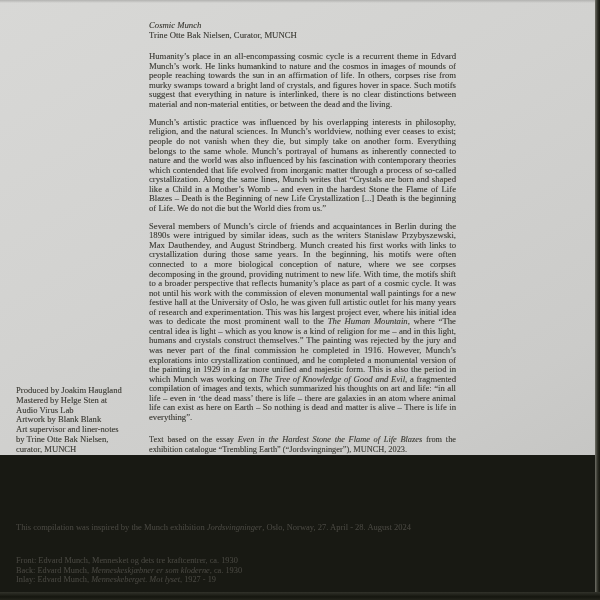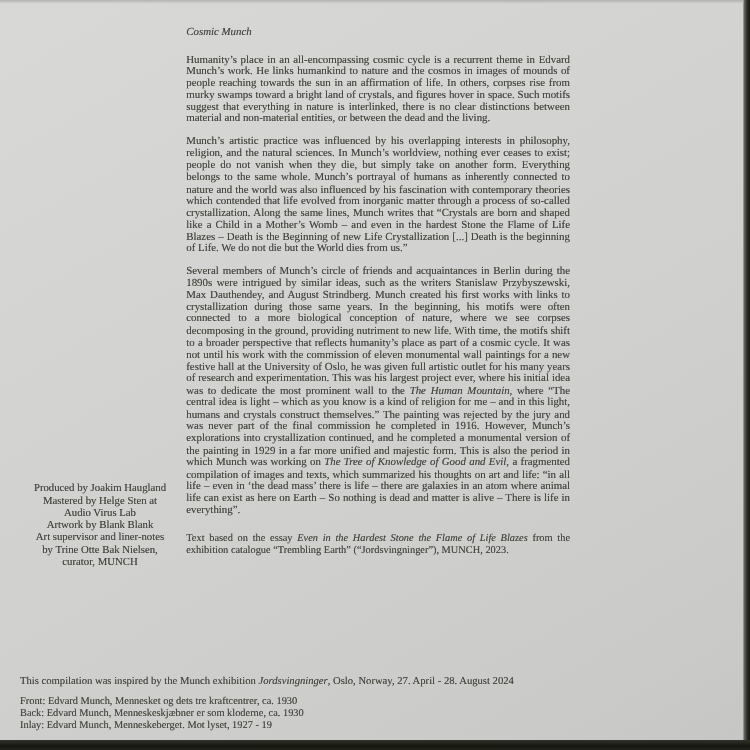--- a/index.html
+++ b/index.html
@@ -2,21 +2,21 @@
 <html><head>
 <meta charset="utf-8">
 <style>
   html,body{margin:0;padding:0;}
   body{
     width:600px;height:600px;overflow:hidden;position:relative;
     background:#181913;
     font-family:"Liberation Serif", serif;
   }
   .paper{
-    position:absolute;left:0;top:0;width:595px;height:592px;
+    position:absolute;left:0;top:0;width:595px;height:455px;
     background:linear-gradient(150deg,#d8d8d6 0%,#d2d2d0 45%,#cbcbc9 85%,#c6c6c4 100%);
     border-right:1px solid #9a9a92;
   }
   .paper::before{ 
     content:"";position:absolute;left:0;top:0;right:0;height:3px;
     background:linear-gradient(#b2b2b0,rgba(178,178,176,0));
   }
   .edge-right{
     position:absolute;top:0;right:0;width:5px;height:600px;
     background:linear-gradient(to right,#6f6f66,#2c2d25 55%,#15160f);
@@ -28,55 +28,56 @@
   .ink{color:#45443e;text-shadow:0 0 .4px rgba(64,63,56,.55);}
   .main-col{
     position:absolute;left:149px;top:21px;width:307px;
     font-size:8.7px;line-height:9.55px;
   }
   .hdr{margin:0 0 12px 0;}
   .hdr .title{font-style:italic;}
   p.essay{margin:0 0 8.5px 0;text-align:justify;}
   .footnote{margin-top:13px;font-size:8.3px;line-height:9.4px;text-align:justify;}
   .left-col{position:absolute;left:16px;width:128px;font-size:8.6px;line-height:9.8px;}
-  .credits-block{top:386px;text-align:center;}
+  .credits-block{top:386px;}
   .thanks-block{top:456px;}
   .preline{white-space:pre-line;}
-  .footer-inspired{position:absolute;left:16px;top:539px;font-size:8.5px;}
+  .footer-inspired{position:absolute;left:16px;top:522px;font-size:8.5px;}
   .footer-works{position:absolute;left:16px;top:556px;font-size:8.3px;line-height:9.6px;}
   .footer-works div{margin:0;}
 </style>
 </head>
 <body>
 
 <div class="paper">
 
   <div class="main-col ink">
     <div class="hdr">
       <div class="title">Cosmic Munch</div>
+      <div>Trine Otte Bak Nielsen, Curator, MUNCH</div>
     </div>
     <p class="essay"><span>Humanity’s place in an all-encompassing cosmic cycle is a recurrent theme in Edvard Munch’s work. He links humankind to nature and the cosmos in images of mounds of people reaching towards the sun in an affirmation of life. In others, corpses rise from murky swamps toward a bright land of crystals, and figures hover in space. Such motifs suggest that everything in nature is interlinked, there is no clear distinctions between material and non-material entities, or between the dead and the living.</span></p>
     <p class="essay"><span>Munch’s artistic practice was influenced by his overlapping interests in philosophy, religion, and the natural sciences. In Munch’s worldview, nothing ever ceases to exist; people do not vanish when they die, but simply take on another form. Everything belongs to the same whole. Munch’s portrayal of humans as inherently connected to nature and the world was also influenced by his fascination with contemporary theories which contended that life evolved from inorganic matter through a process of so-called crystallization. Along the same lines, Munch writes that “Crystals are born and shaped like a Child in a Mother’s Womb – and even in the hardest Stone the Flame of Life Blazes – Death is the Beginning of new Life Crystallization [...] Death is the beginning of Life. We do not die but the World dies from us.”</span></p>
     <p class="essay"><span>Several members of Munch’s circle of friends and acquaintances in Berlin during the 1890s were intrigued by similar ideas, such as the writers Stanislaw Przybyszewski, Max Dauthendey, and August Strindberg. Munch created his first works with links to crystallization during those same years. In the beginning, his motifs were often connected to a more biological conception of nature, where we see corpses decomposing in the ground, providing nutriment to new life. With time, the motifs shift to a broader perspective that reflects humanity’s place as part of a cosmic cycle. It was not until his work with the commission of eleven monumental wall paintings for a new festive hall at the University of Oslo, he was given full artistic outlet for his many years of research and experimentation. This was his largest project ever, where his initial idea was to dedicate the most prominent wall to the </span><span style="font-style: italic;">The Human Mountain</span><span>, where “The central idea is light – which as you know is a kind of religion for me – and in this light, humans and crystals construct themselves.” The painting was rejected by the jury and was never part of the final commission he completed in 1916. However, Munch’s explorations into crystallization continued, and he completed a monumental version of the painting in 1929 in a far more unified and majestic form. This is also the period in which Munch was working on </span><span style="font-style: italic;">The Tree of Knowledge of Good and Evil</span><span>, a fragmented compilation of images and texts, which summarized his thoughts on art and life: “in all life – even in ‘the dead mass’ there is life – there are galaxies in an atom where animal life can exist as here on Earth – So nothing is dead and matter is alive – There is life in everything”.</span></p>
     <div class="footnote"><span>Text based on the essay </span><span style="font-style: italic;">Even in the Hardest Stone the Flame of Life Blazes</span><span> from the exhibition catalogue “Trembling Earth” (“Jordsvingninger”), MUNCH, 2023.</span></div>
   </div>
 
   <div class="left-col credits-block ink preline">Produced by Joakim Haugland
 Mastered by Helge Sten at
 Audio Virus Lab
 Artwork by Blank Blank
 Art supervisor and liner-notes
 by Trine Otte Bak Nielsen,
 curator, MUNCH</div>
 
 
   <div class="footer-inspired ink"><span>This compilation was inspired by the Munch exhibition </span><span style="font-style: italic;">Jordsvingninger</span><span>, Oslo, Norway, 27. April - 28. August 2024</span></div>
 
   <div class="footer-works ink">
     <div><span>Front: Edvard Munch, </span><span style="">Mennesket og dets tre kraftcentrer</span><span>, ca. 1930</span></div>
-    <div><span>Back: Edvard Munch, </span><span style="">Menneskeskjæbner er som kloderne</span><span>, ca. 1930</span></div>
-    <div><span>Inlay: Edvard Munch, </span><span style="">Menneskeberget. Mot lyset</span><span>, 1927 - 19</span></div>
+    <div><span>Back: Edvard Munch, </span><span style="font-style: italic;">Menneskeskjæbner er som kloderne</span><span>, ca. 1930</span></div>
+    <div><span>Inlay: Edvard Munch, </span><span style="font-style: italic;">Menneskeberget. Mot lyset</span><span>, 1927 - 19</span></div>
   </div>
 
 </div>
 
 <div class="edge-right"></div>
 <div class="edge-bottom"></div>
 
 </body></html>

